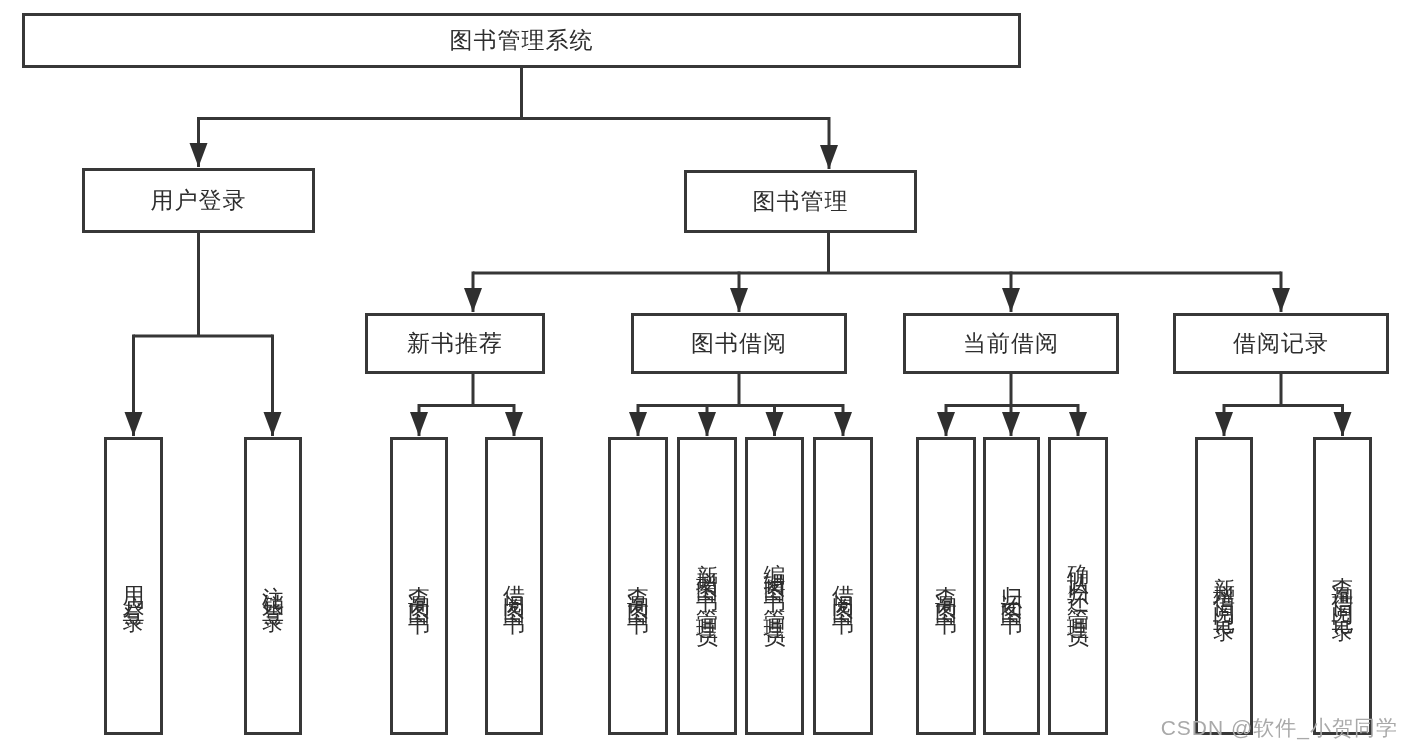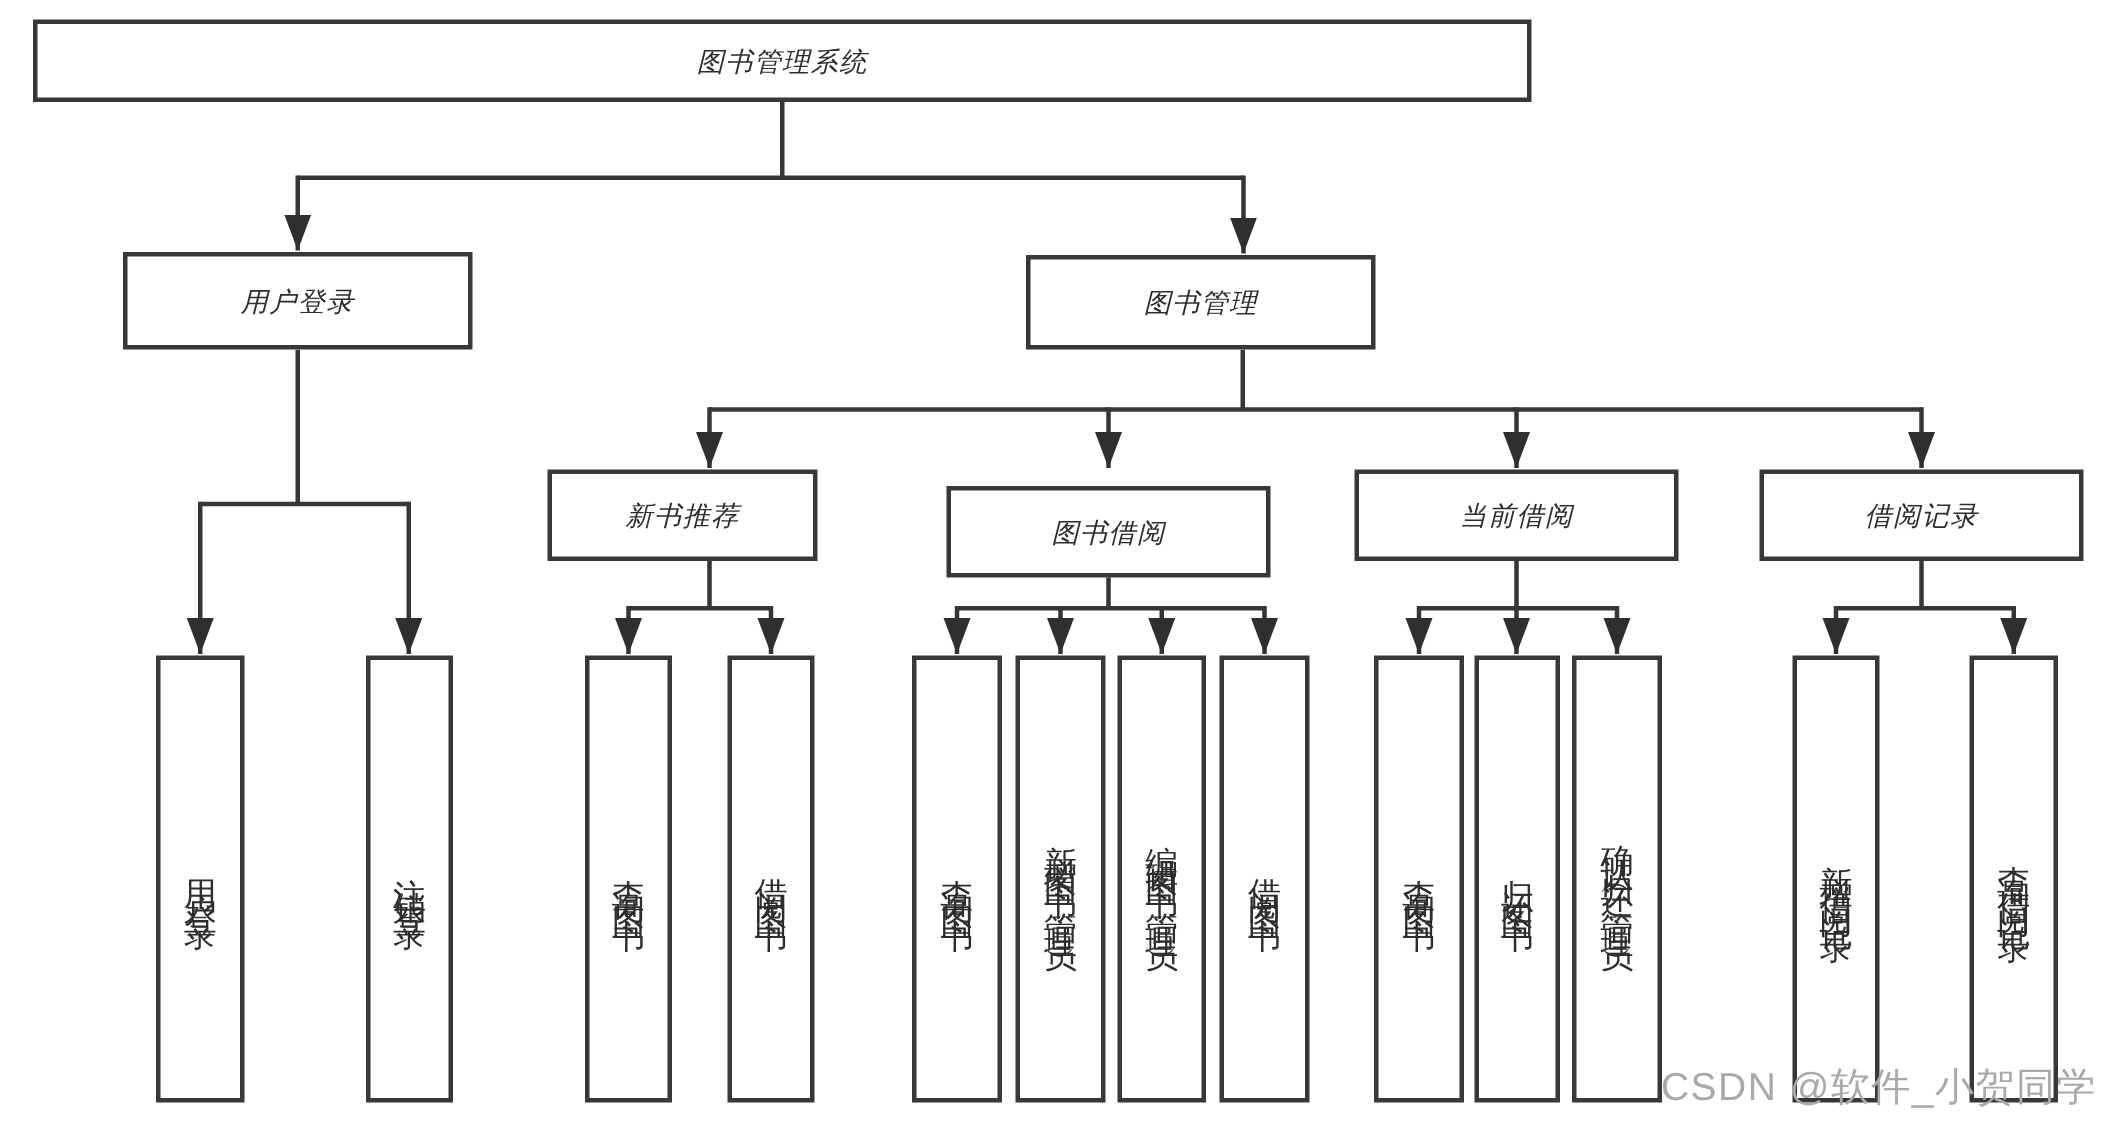--- a/index.html
+++ b/index.html
@@ -31,38 +31,37 @@
     box-sizing: border-box;
     border: 3px solid #383838;
     background: #ffffff;
     display: flex;
     align-items: center;
     justify-content: center;
     z-index: 2;
     color: #2d2d2d;
   }
   .node.h span {
-    font-size: 18px;
+    font-size: 23px;
     letter-spacing: 1px;
     white-space: nowrap;
-    font-style: italic;
   }
   .node.v span {
     writing-mode: vertical-rl;
     text-orientation: mixed;
     font-size: 22px;
     letter-spacing: 9px;
     line-height: 1;
   }
   #watermark {
     position: absolute;
     right: 7px;
     bottom: 5px;
     z-index: 3;
-    font-size: 26px;
+    font-size: 21px;
     color: #a9a9a9;
     letter-spacing: 1px;
     white-space: nowrap;
   }
 </style>
 </head>
 <body>
 
 <div id="canvas">
 
@@ -114,21 +113,21 @@
   <div class="node h" style="left:82px;top:168px;width:233px;height:65px">
     <span>用户登录</span>
   </div>
   <div class="node h" style="left:684px;top:170px;width:233px;height:63px">
     <span>图书管理</span>
   </div>
 
   <div class="node h" style="left:365px;top:313px;width:180px;height:61px">
     <span>新书推荐</span>
   </div>
-  <div class="node h" style="left:631px;top:324px;width:216px;height:61px">
+  <div class="node h" style="left:631px;top:313px;width:216px;height:61px">
     <span>图书借阅</span>
   </div>
   <div class="node h" style="left:903px;top:313px;width:216px;height:61px">
     <span>当前借阅</span>
   </div>
   <div class="node h" style="left:1173px;top:313px;width:216px;height:61px">
     <span>借阅记录</span>
   </div>
 
   <div class="node v" style="left:104px;top:437px;width:59px;height:298px">

